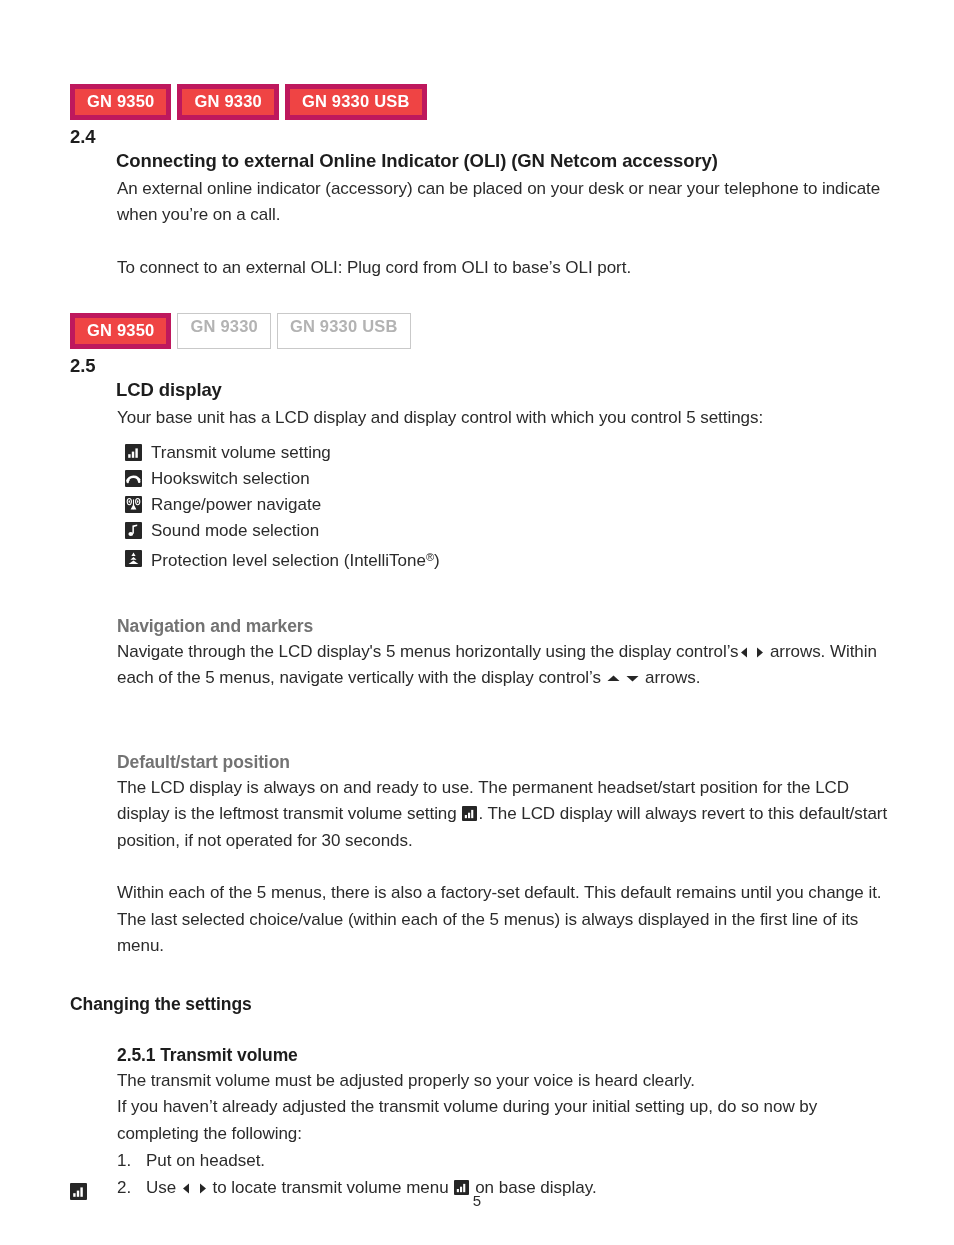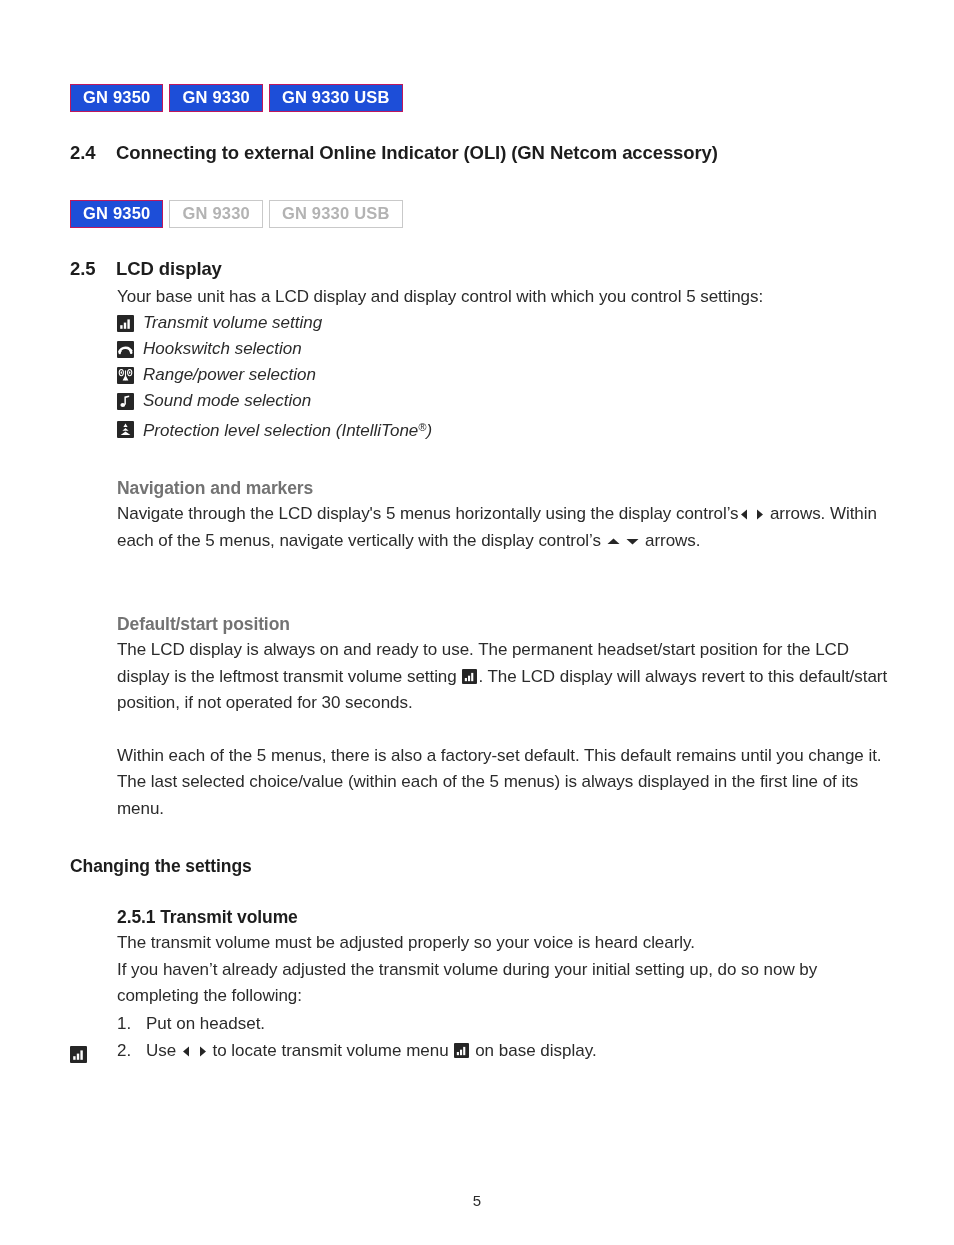--- a/index.html
+++ b/index.html
@@ -34,34 +34,34 @@
   .badge {
     font-size: 16.5px;
     font-weight: 700;
     letter-spacing: 0.2px;
     padding: 3px 12px 4px 12px;
     line-height: 1.15;
     box-sizing: border-box;
     white-space: nowrap;
   }
   .badge.filled {
-    background: #1d4ed8;
+    background: #ef4444;
     color: #ffffff;
-    border: 1px solid #be185d;
+    border: 5px solid #be185d;
   }
   .badge.outline {
     background: #ffffff;
     color: #b3b3b3;
     border: 1px solid #c9c9c9;
   }
 
   
   .sec-head {
     display: flex;
-    align-items: flex-end;
+    align-items: flex-start;
     font-size: 18.5px;
     font-weight: 700;
     color: #1d1d1d;
     margin: 6px 0 4px 0;
     letter-spacing: -0.1px;
   }
   .sec-num {
     width: 46px;
     flex: 0 0 46px;
   }
@@ -93,23 +93,22 @@
     margin: 0;
     color: #2b2b2b;
     letter-spacing: -0.05px;
   }
   .spacer-m { height: 26px; }
   .spacer-l { height: 34px; }
 
   
   ul.icon-list {
     list-style: none;
-    margin: 0;
+    margin: 8px;
     padding: 0;
-    font-style: italic;
   }
   ul.icon-list li {
     display: flex;
     align-items: center;
     font-size: 17px;
     line-height: 26px;
     color: #2b2b2b;
   }
   ul.icon-list li .lbl { margin-left: 9px; }
 
@@ -204,20 +203,25 @@
     <span class="badge filled">GN 9350</span>
     <span class="badge filled">GN 9330</span>
     <span class="badge filled">GN 9330 USB</span>
   </div>
 
   <div class="sec-head">
     <span class="sec-num">2.4</span>
     <span class="sec-title">Connecting to external Online Indicator (OLI) (GN Netcom accessory)</span>
   </div>
 
+  <div class="indent">
+    <p class="body">An external online indicator (accessory) can be placed on your desk or near your telephone to indicate when you’re on a call.</p>
+    <div class="spacer-m"></div>
+    <p class="body">To connect to an external OLI: Plug cord from OLI to base’s OLI port.</p>
+  </div>
 
   <div style="height:32px"></div>
 
   <div class="badge-row">
     <span class="badge filled">GN 9350</span>
     <span class="badge outline">GN 9330</span>
     <span class="badge outline">GN 9330 USB</span>
   </div>
 
   <div class="sec-head">
@@ -256,21 +260,21 @@
         <span class="lcd-icon">
           <svg width="17" height="17" viewBox="0 0 17 17">
             <ellipse cx="4.3" cy="5.6" rx="2.1" ry="3.1" stroke="#fff" stroke-width="1.1" fill="none"></ellipse>
             <ellipse cx="12.7" cy="5.6" rx="2.1" ry="3.1" stroke="#fff" stroke-width="1.1" fill="none"></ellipse>
             <ellipse cx="4.3" cy="5.6" rx="0.7" ry="1.4" fill="#fff"></ellipse>
             <ellipse cx="12.7" cy="5.6" rx="0.7" ry="1.4" fill="#fff"></ellipse>
             <path d="M8.5 3.4 L8.5 13.2" stroke="#fff" stroke-width="1.1"></path>
             <path d="M5.6 13.4 L8.5 8.0 L11.4 13.4 Z" fill="#fff"></path>
           </svg>
         </span>
-        <span class="lbl">Range/power selection</span>
+        <span class="lbl">Range/power navigate</span>
       </li>
 
       <li>
         <span class="lcd-icon">
           <svg width="17" height="17" viewBox="0 0 17 17">
             <path d="M7.4 12.0 L7.4 3.6 L12.2 2.4 L12.2 4.0 L8.9 5.0 L8.9 11.6 Z" fill="#fff"></path>
             <ellipse cx="5.8" cy="12.0" rx="2.4" ry="1.9" fill="#fff"></ellipse>
           </svg>
         </span>
         <span class="lbl">Sound mode selection</span>

